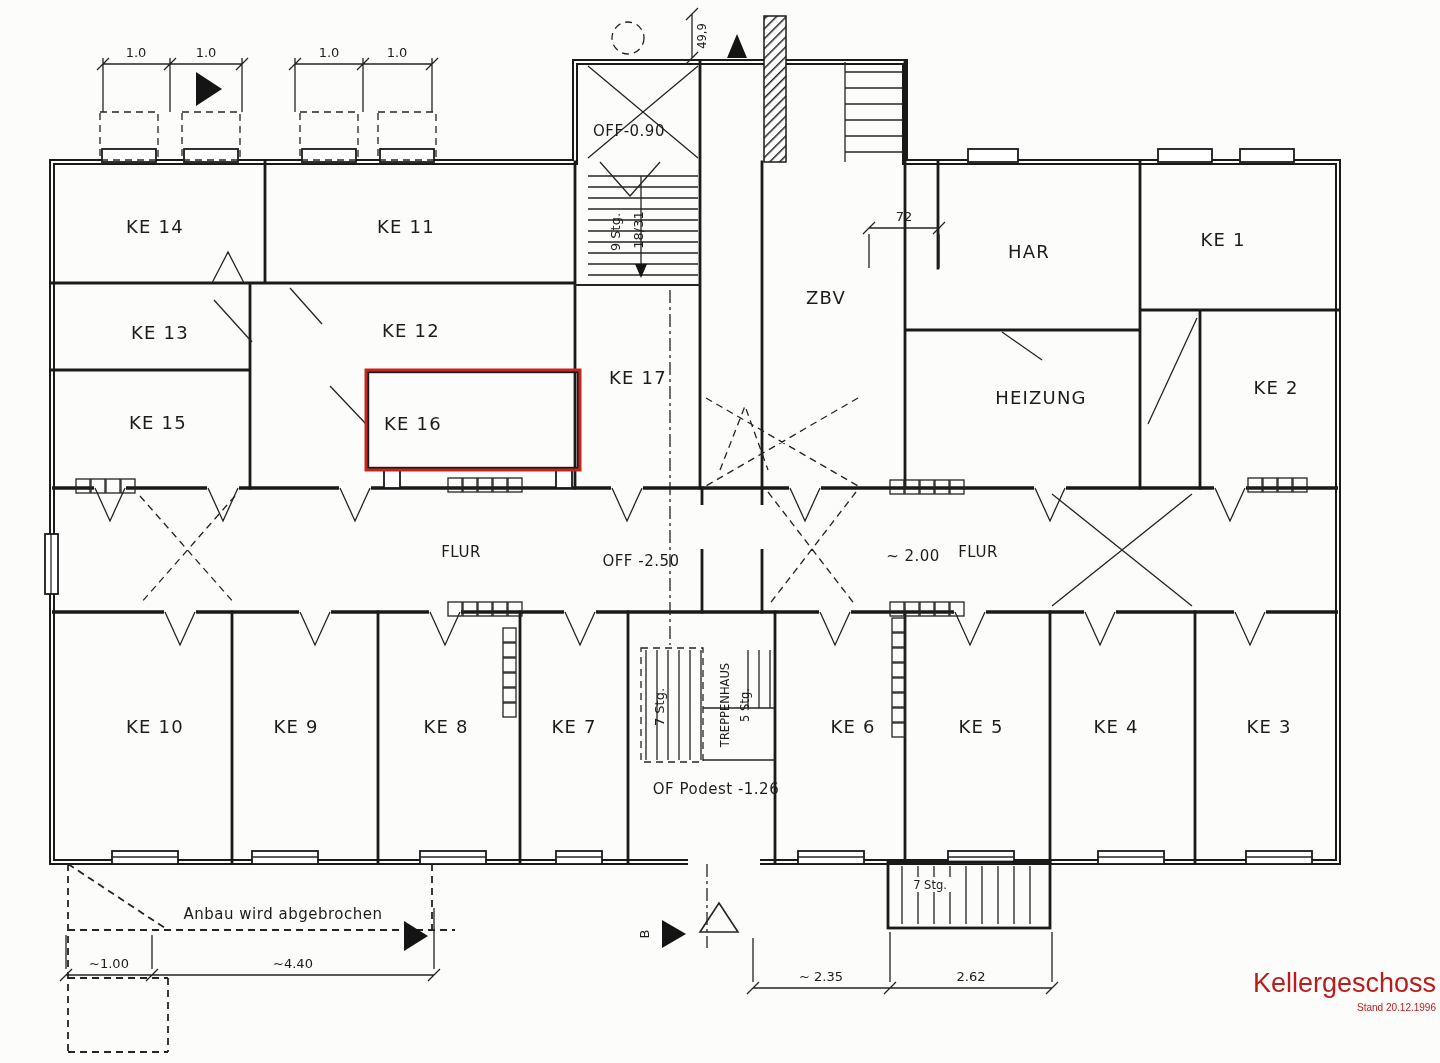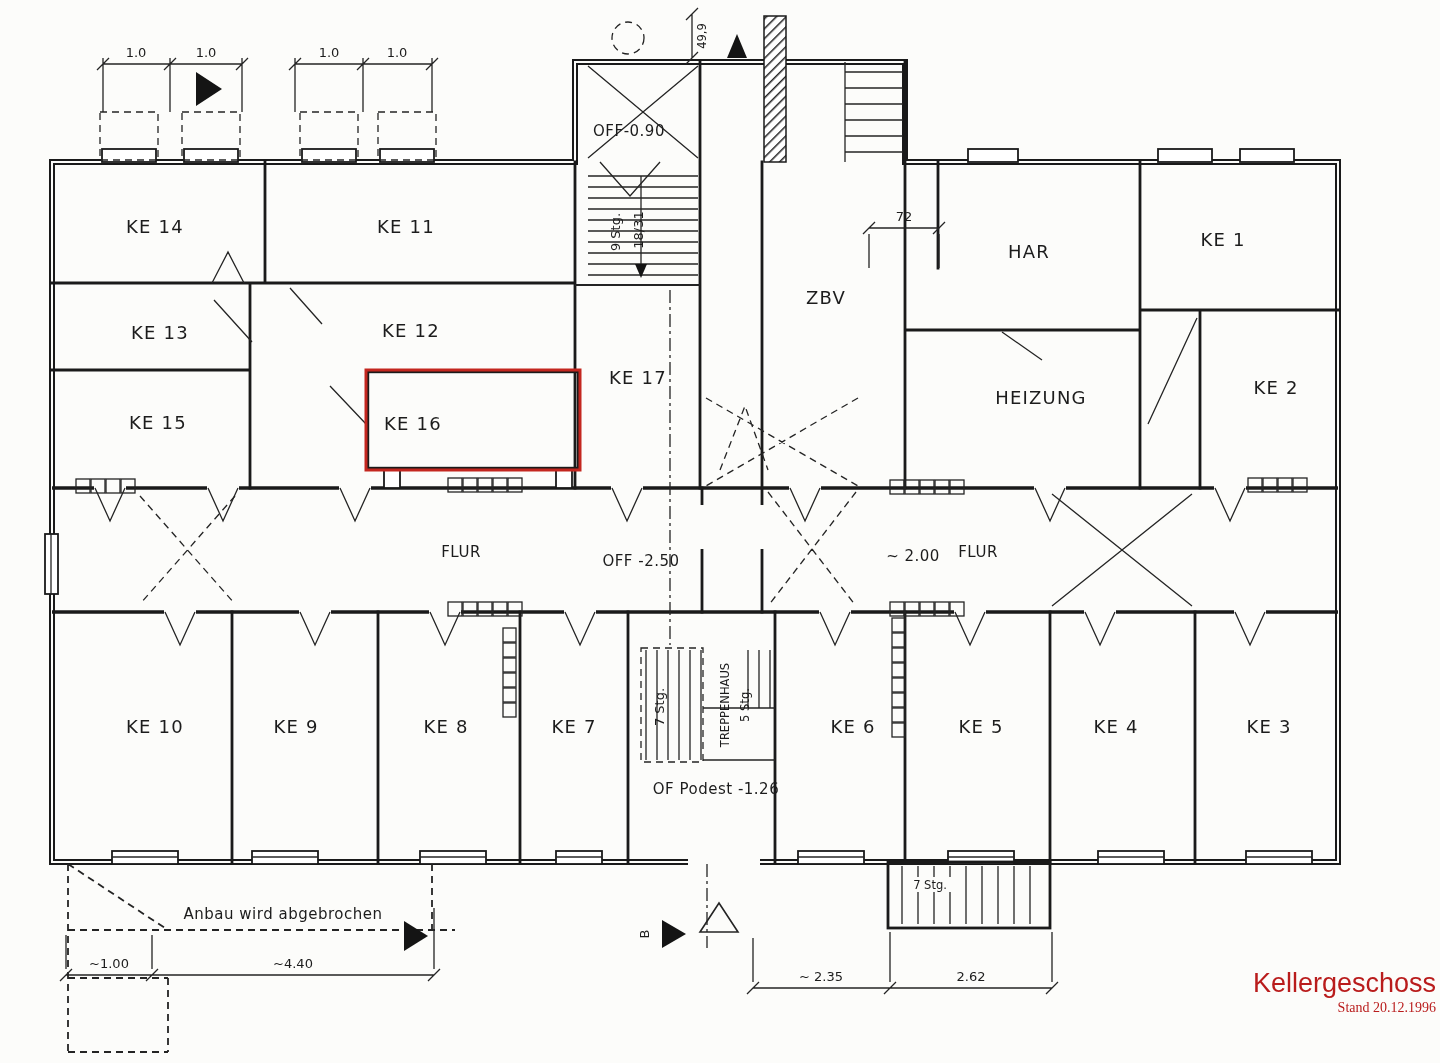--- a/index.html
+++ b/index.html
@@ -25,21 +25,21 @@
   
   text{font-family:"DejaVu Sans",sans-serif;fill:#1c1c1c;}
   .rlabel{font-size:18px;letter-spacing:1.2px;}
   .ann{font-size:15px;letter-spacing:0.5px;}
   .dim{font-size:13px;}
   .tiny{font-size:11.5px;}
   .mid{text-anchor:middle;}
 
   .titleblock{position:absolute;left:1216px;top:968px;width:220px;color:#b91c1c;text-align:right;}
   .titleblock .t{font-family:"Liberation Sans",sans-serif;font-size:27px;line-height:30px;}
-  .titleblock .d{font-family:Liberation Serif, serif;font-size:14px;line-height:20px;}
+  .titleblock .d{font-family:Liberation Sans, sans-serif;font-size:10px;line-height:20px;}
 </style>
 </head>
 <body>
 
 <div class="plan">
 <svg width="1440" height="1063" viewBox="0 0 1440 1063">
   <defs>
     <pattern id="hatch" width="7" height="7" patternTransform="rotate(45)" patternUnits="userSpaceOnUse">
       <rect width="7" height="7" fill="#ffffff"></rect>
       <line x1="0" y1="0" x2="0" y2="7" stroke="#222" stroke-width="3"></line>

